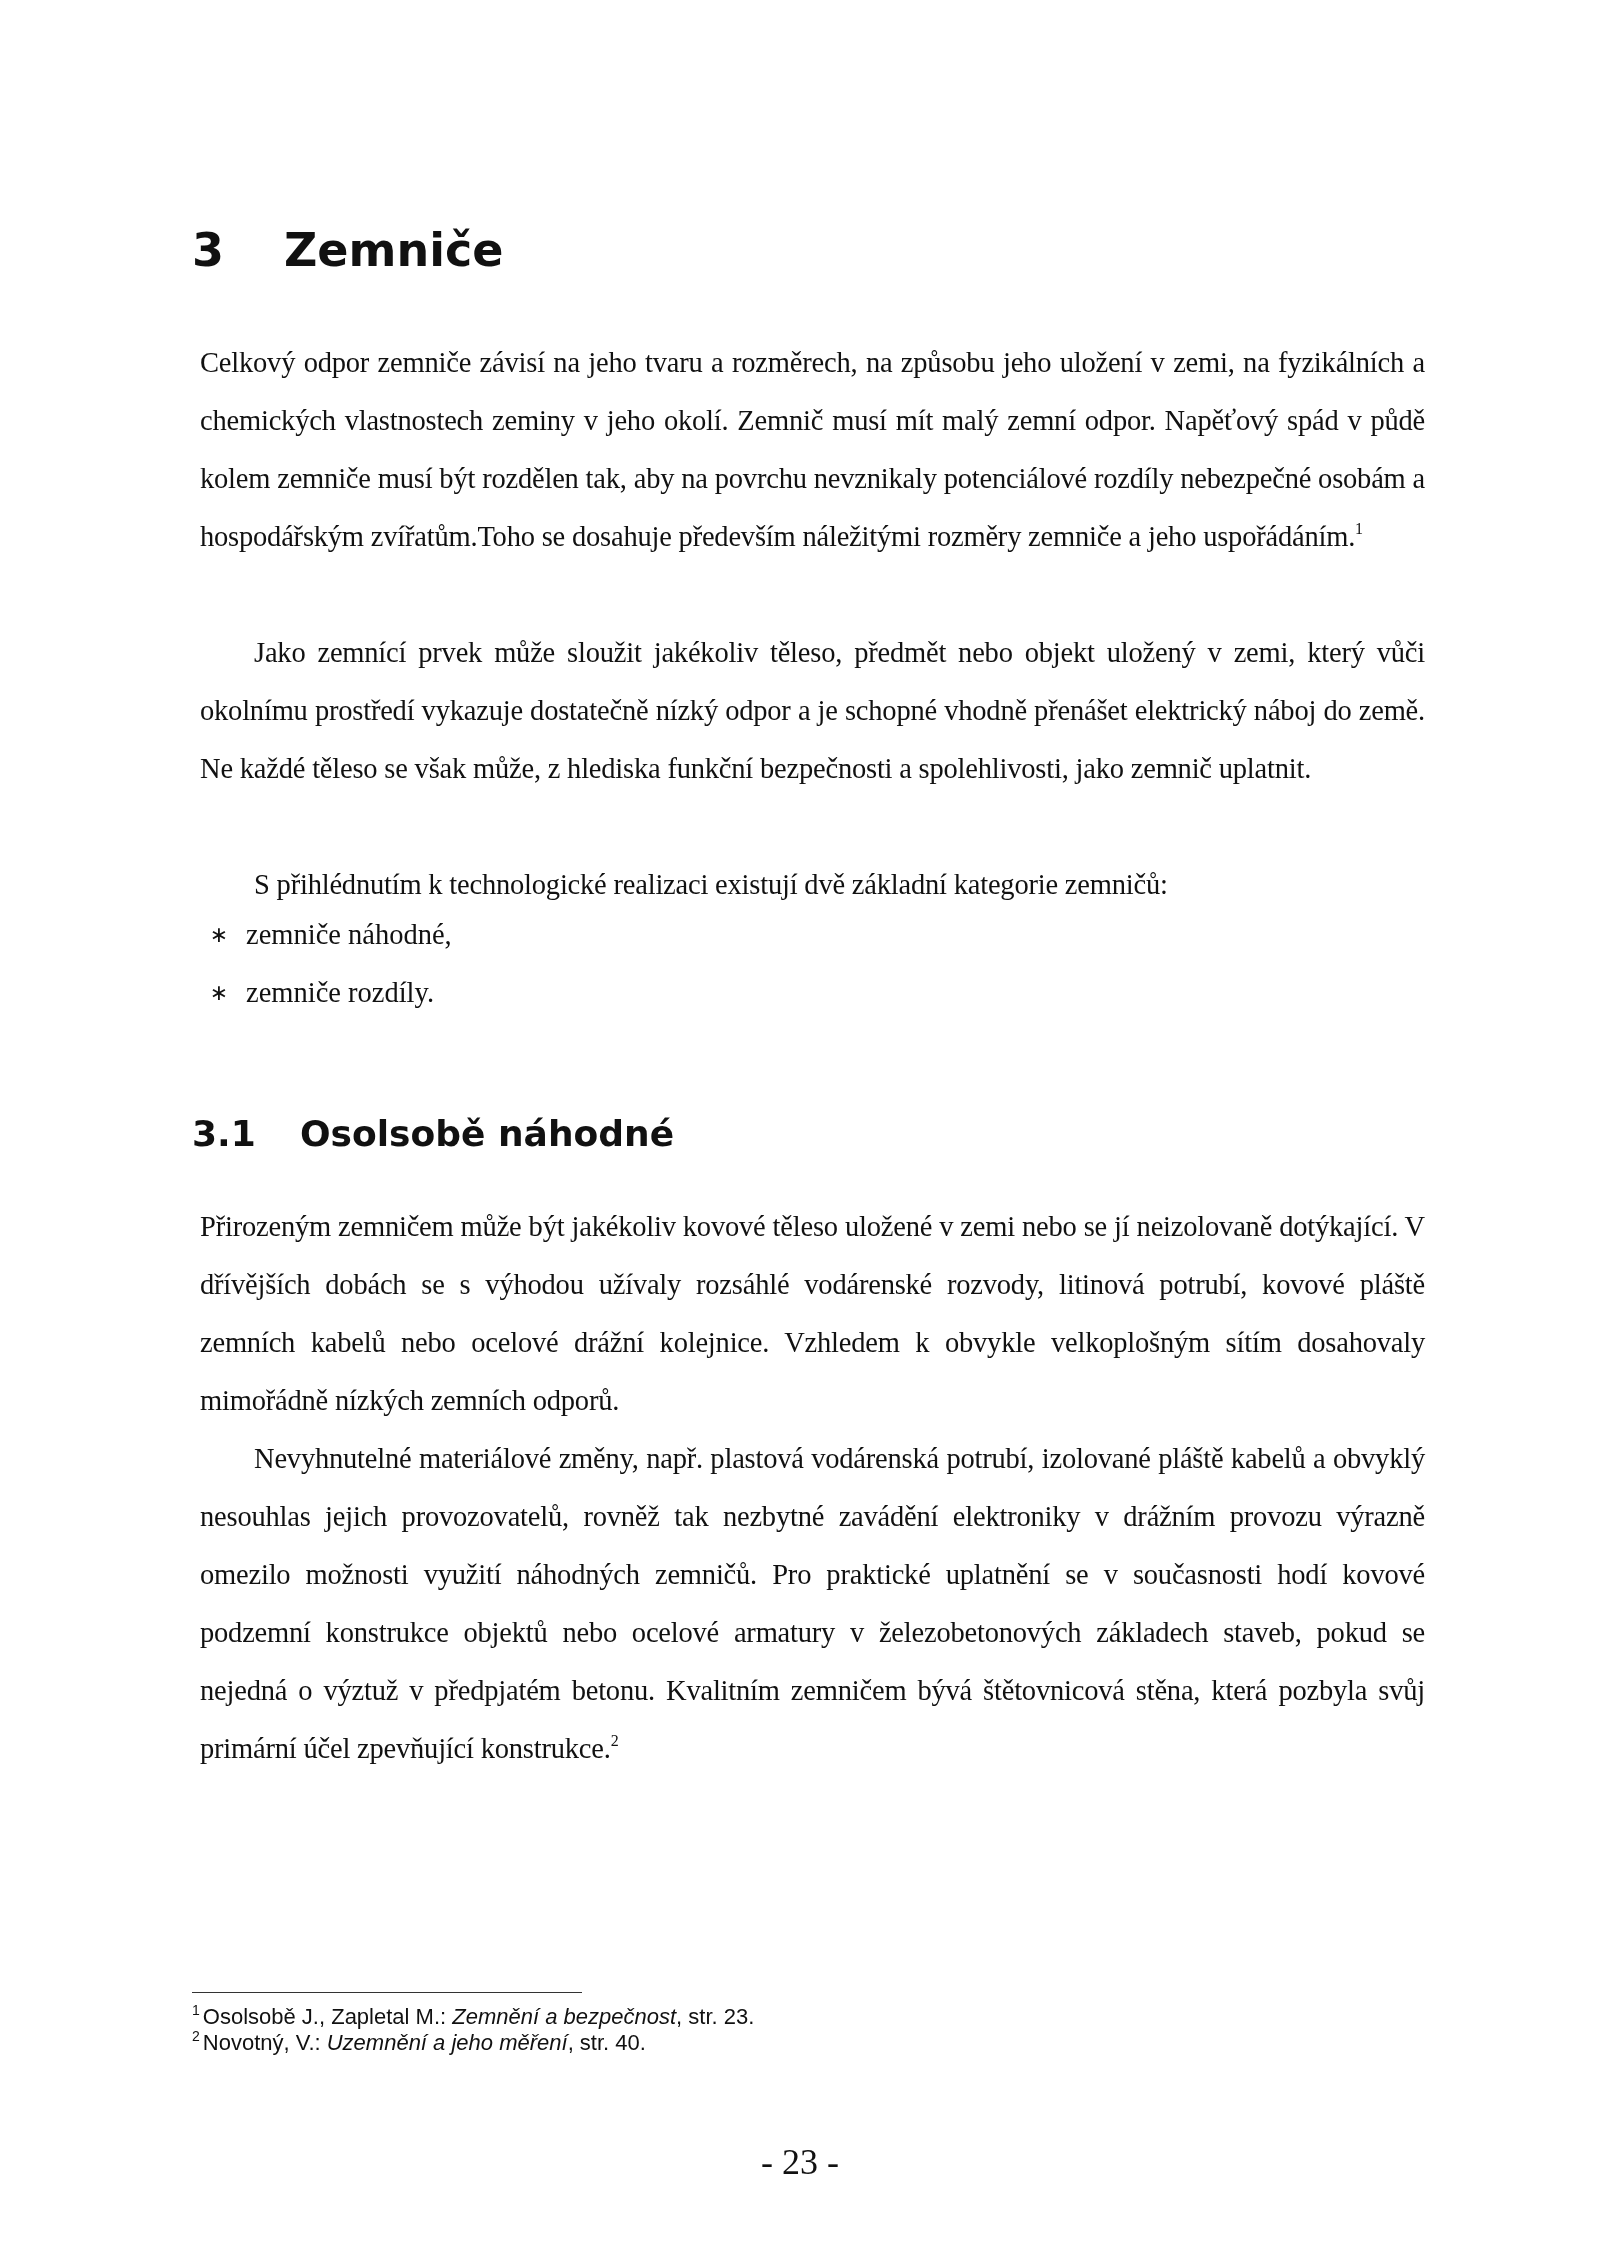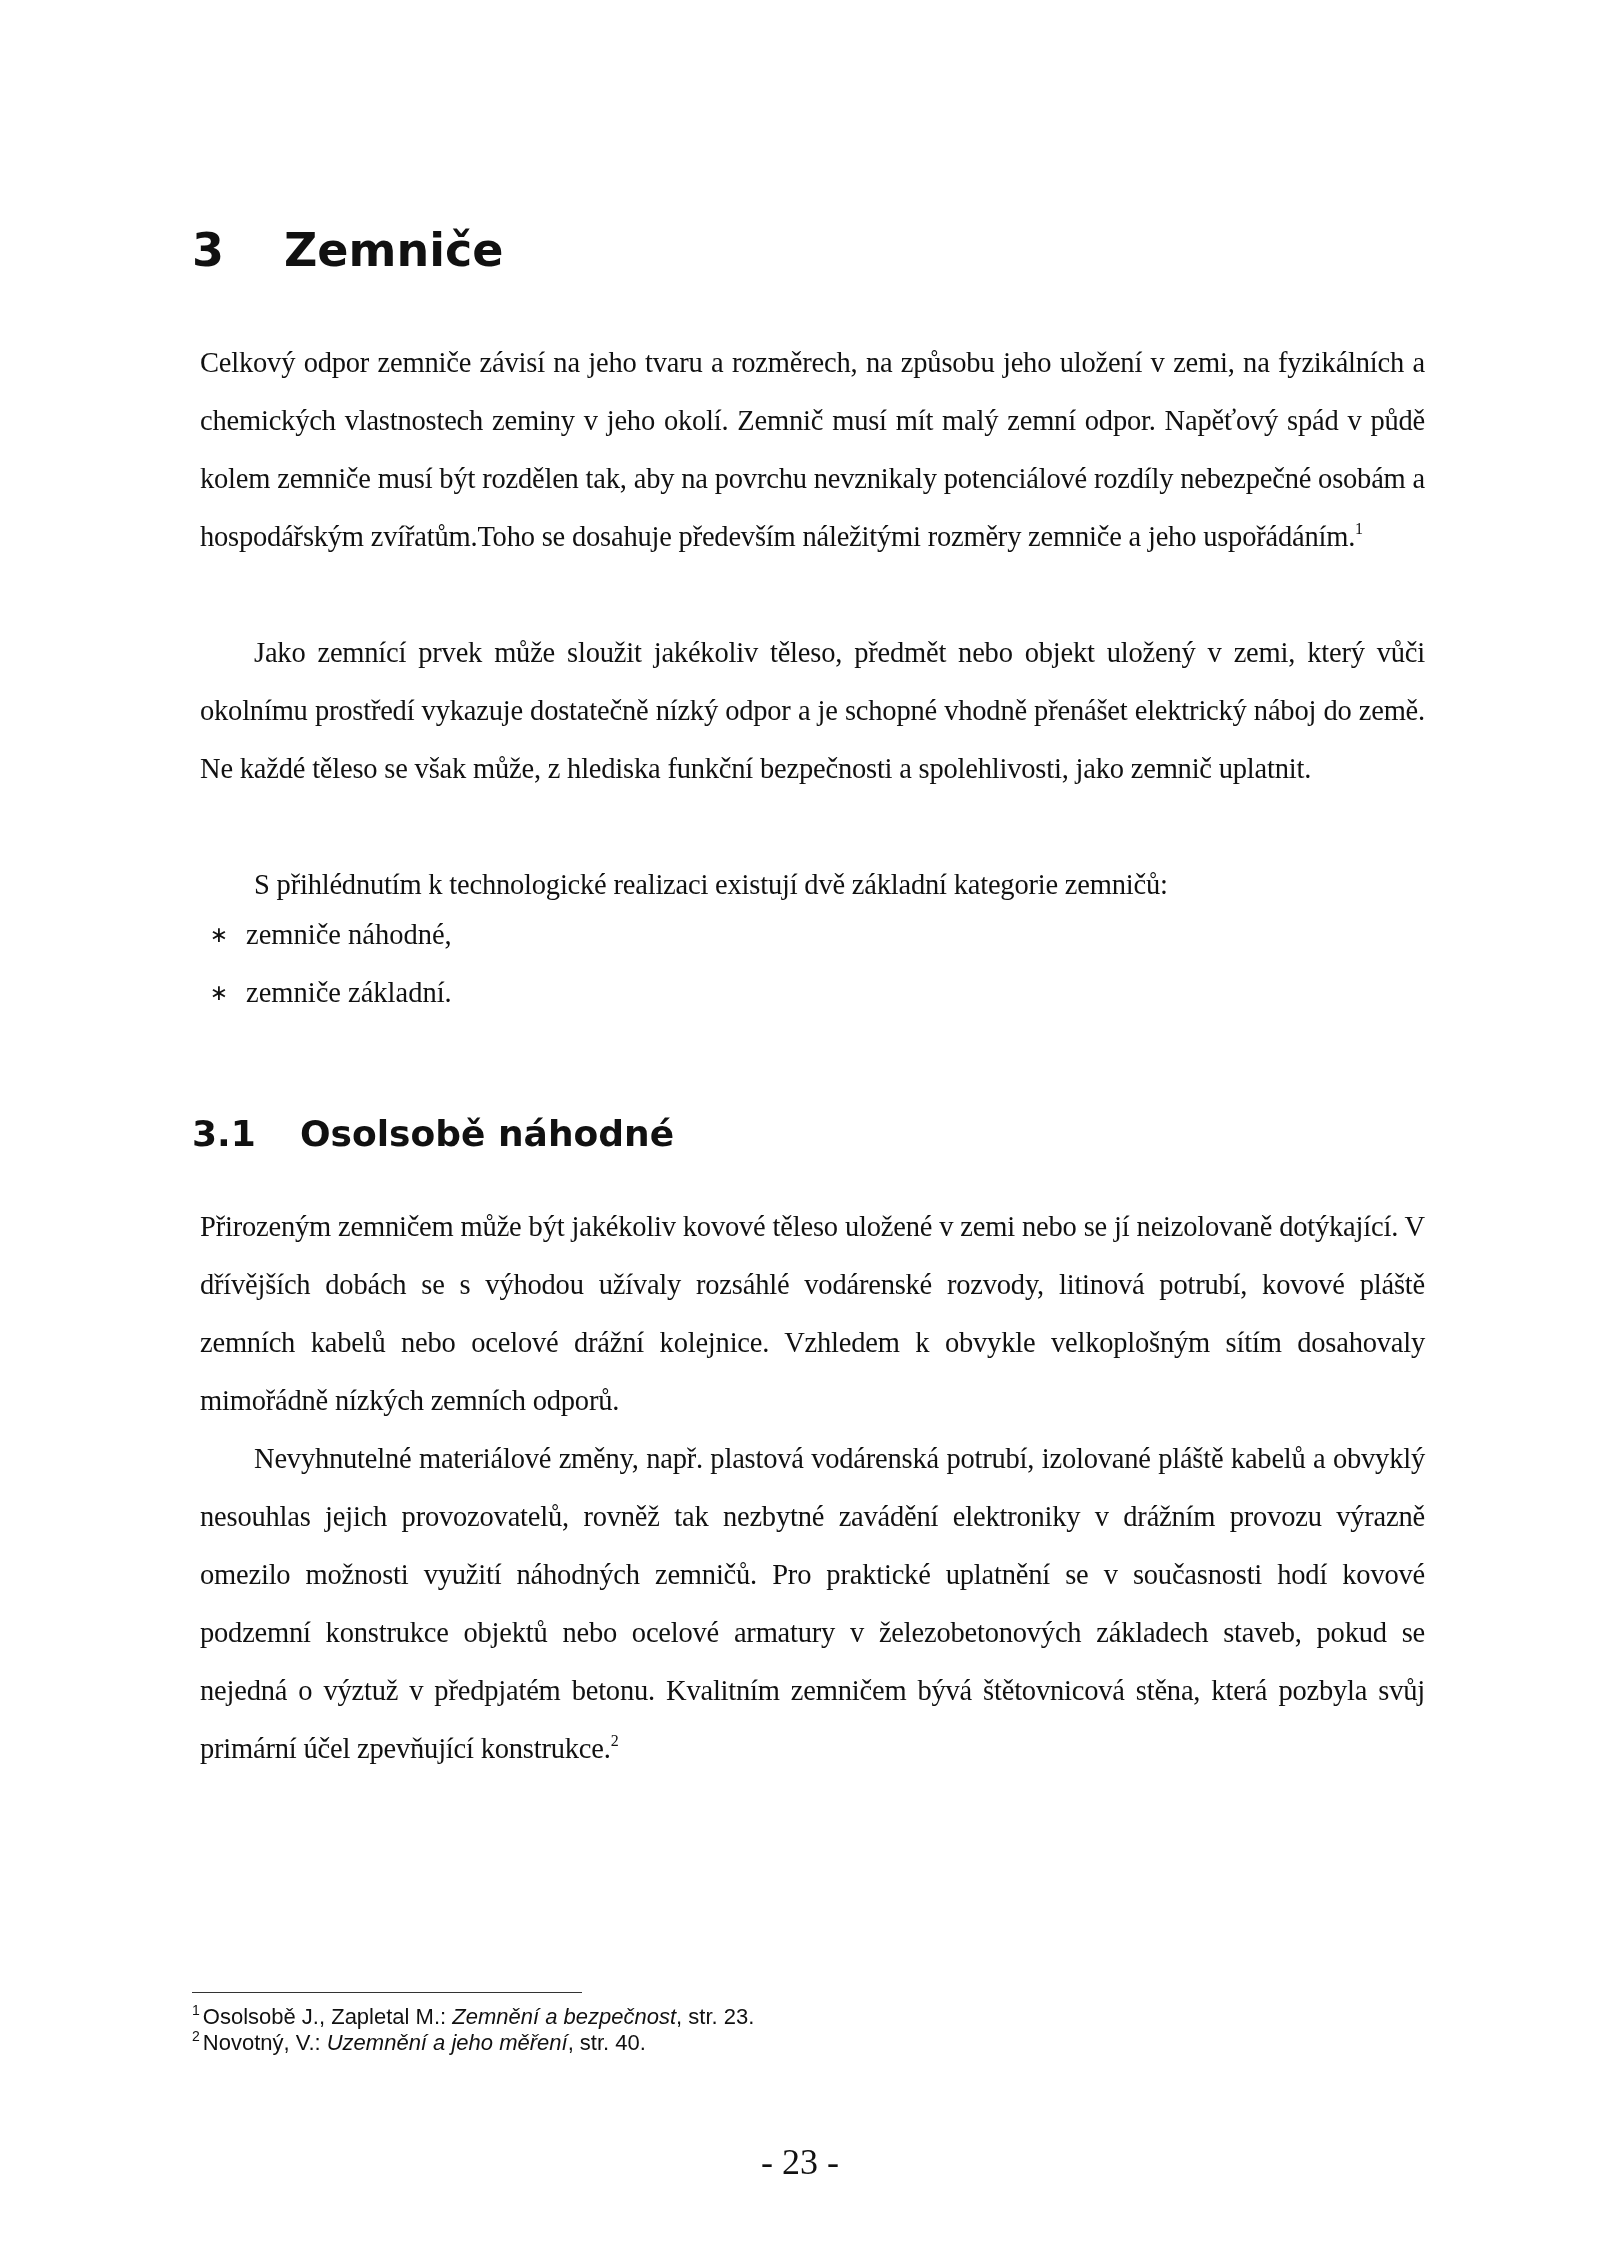--- a/index.html
+++ b/index.html
@@ -61,21 +61,21 @@
 
   <p class="body-text block indent" style="top:848px;">S přihlédnutím k technologické realizaci existují dvě základní kategorie zemničů:</p>
 
   <ul class="list" style="top:906px;">
     <li>
       <span class="bullet">∗</span>
       <span>zemniče náhodné,</span>
     </li>
     <li>
       <span class="bullet">∗</span>
-      <span>zemniče základní.</span>
+      <span>zemniče rozdíly.</span>
     </li>
   </ul>
 
   <h2 class="h2">
     <span class="num">3.1</span><span>Osolsobě náhodné</span>
   </h2>
 
   <p class="body-text block" style="top:1190px;">Přirozeným zemničem může být jakékoliv kovové těleso uložené v zemi nebo se jí neizolovaně dotýkající. V dřívějších dobách se s výhodou užívaly rozsáhlé vodárenské rozvody, litinová potrubí, kovové pláště zemních kabelů nebo ocelové drážní kolejnice. Vzhledem k obvykle velkoplošným sítím dosahovaly mimořádně nízkých zemních odporů.</p>
 
   <p class="body-text block indent" style="top:1422px;"><span>Nevyhnutelné materiálové změny, např. plastová vodárenská potrubí, izolované pláště kabelů a obvyklý nesouhlas jejich provozovatelů, rovněž tak nezbytné zavádění elektroniky v drážním provozu výrazně omezilo možnosti využití náhodných zemničů. Pro praktické uplatnění se v současnosti hodí kovové podzemní konstrukce objektů nebo ocelové armatury v železobetonových základech staveb, pokud se nejedná o výztuž v předpjatém betonu. Kvalitním zemničem bývá štětovnicová stěna, která pozbyla svůj primární účel zpevňující konstrukce.</span><sup class="fn">2</sup></p>

